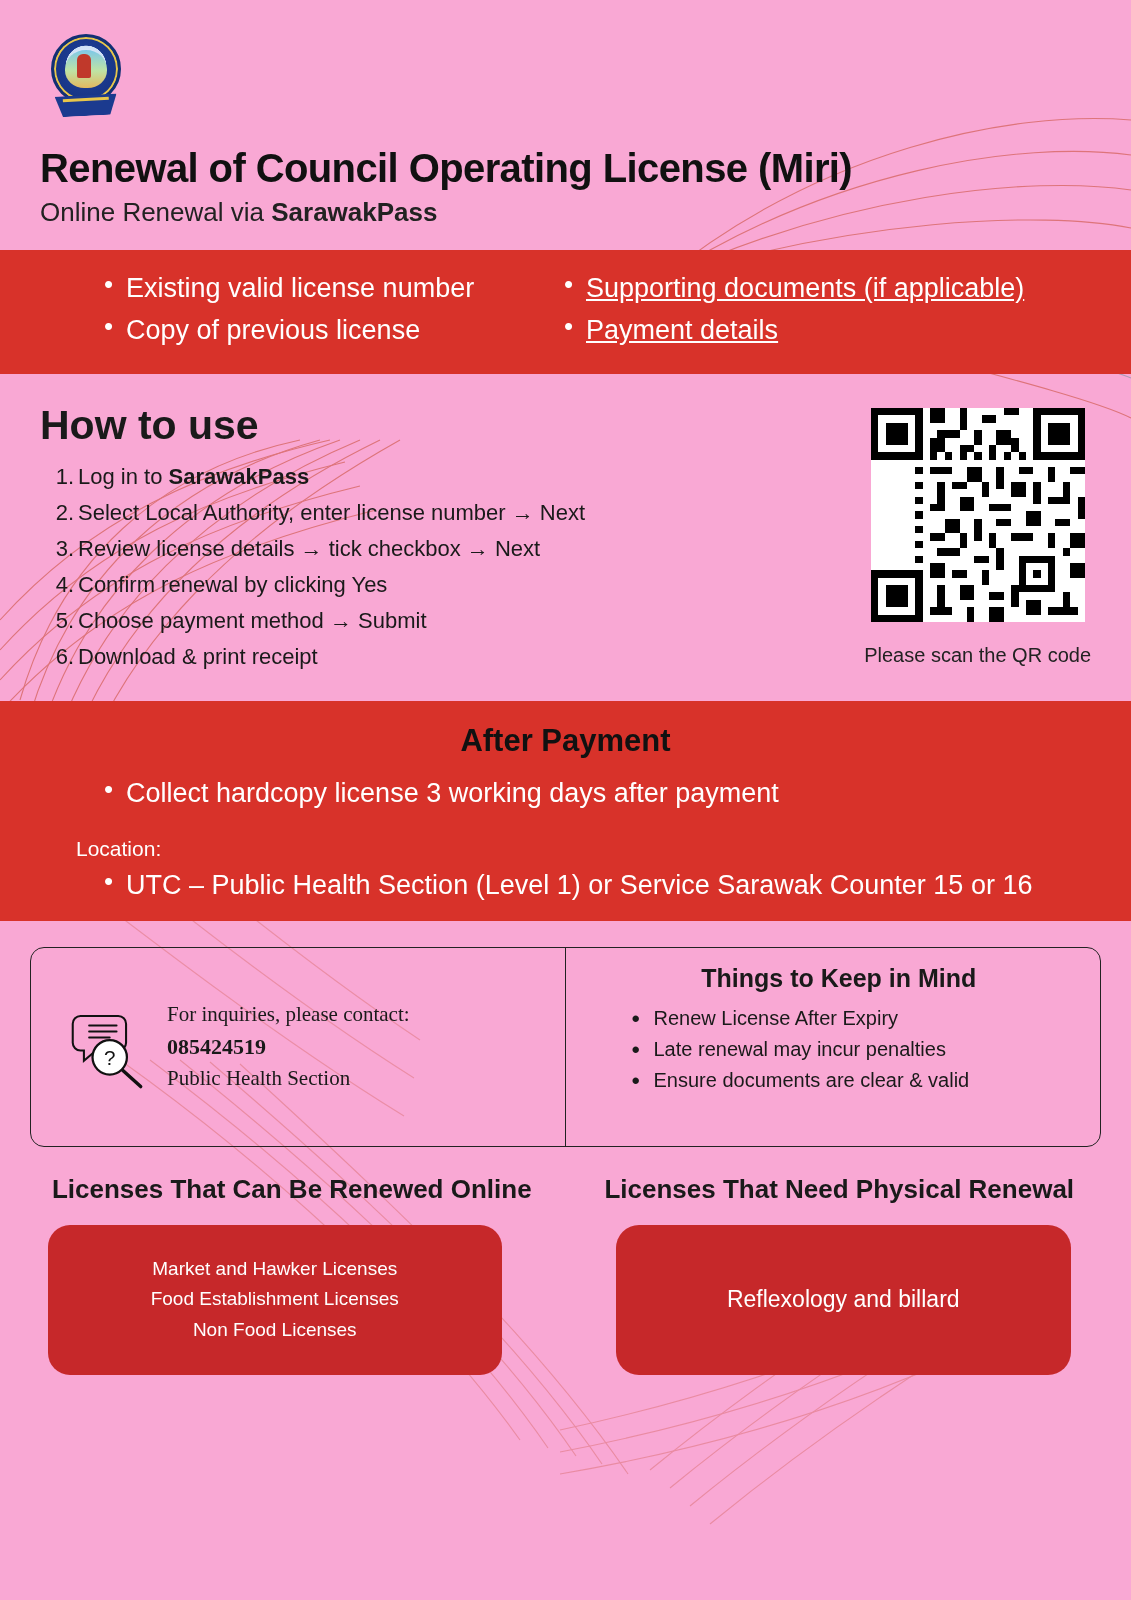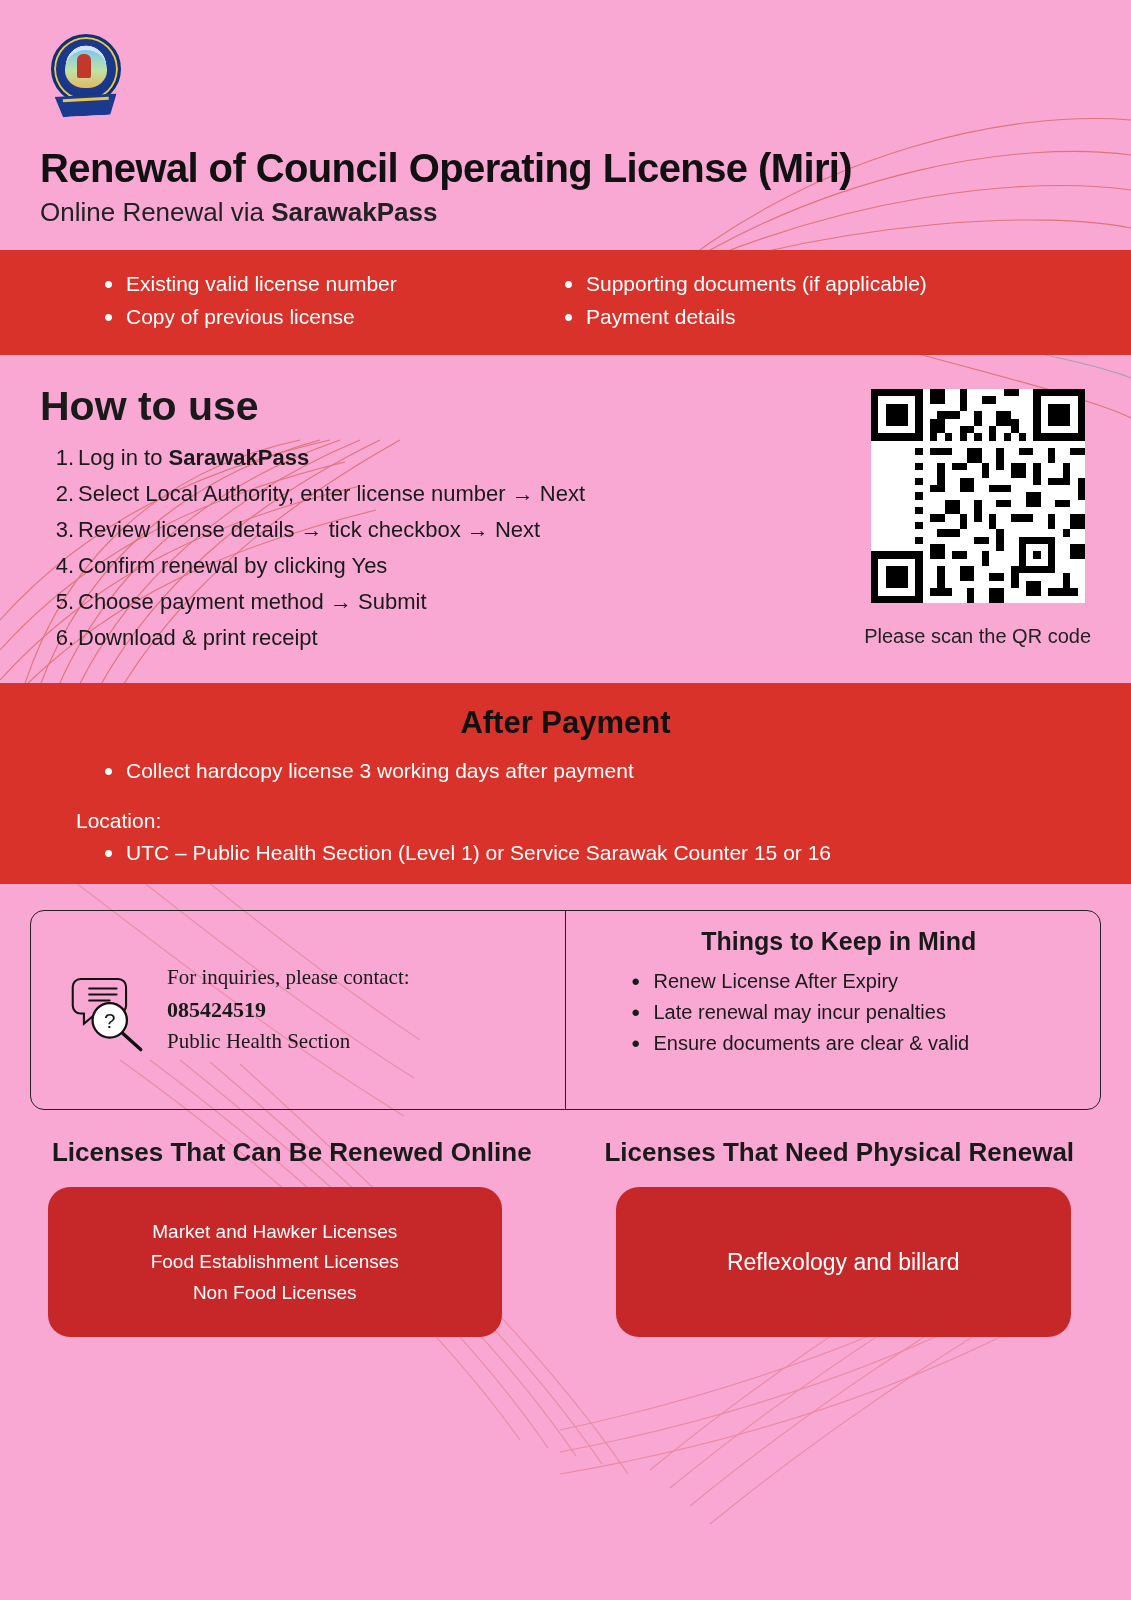--- a/index.html
+++ b/index.html
@@ -110,37 +110,37 @@
     margin-bottom: 10px;
   }
   .band-need-cols {
     display: flex;
     gap: 20px;
     padding-left: 60px;
   }
   .band-need-cols ul { list-style: none; }
   .band-need-cols li,
   .band ul li {
-    font-size: 21px;
+    font-size: 27px;
     line-height: 1.55;
     position: relative;
     padding-left: 26px;
     color: #fff;
   }
   .band-need-cols li::before,
   .band ul li::before {
     content: "•";
     position: absolute;
     left: 4px;
     top: -2px;
     font-size: 26px;
     line-height: 1.45;
   }
   .col-a { width: 440px; }
-  .col-b { width: 520px; }
+  .col-b { width: 520px; text-decoration: underline; }
 
   
   .howto {
     position: relative;
     z-index: 2;
     padding: 28px 40px 26px 40px;
     display: flex;
     align-items: flex-start;
   }
   .howto-left { width: 730px; }

